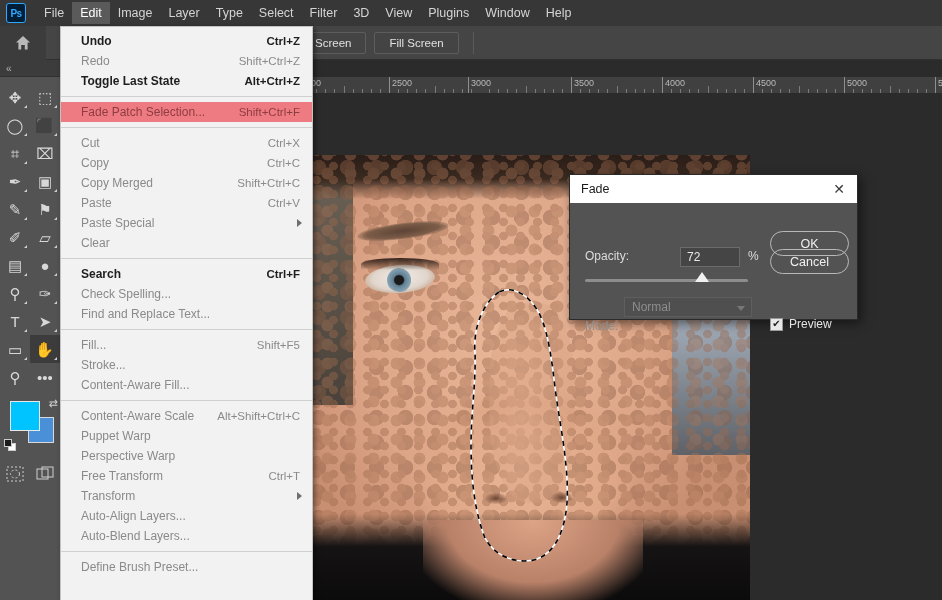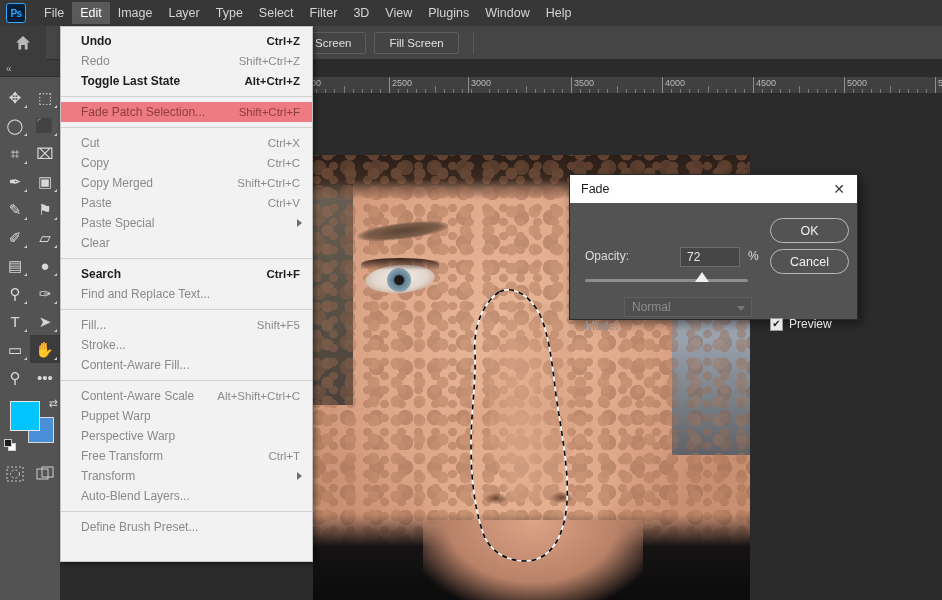--- a/index.html
+++ b/index.html
@@ -629,20 +629,23 @@
         </div>
         <div class="dd-item">
           <span class="dd-label">Clear</span>
         </div>
         <div class="dd-sep"></div>
         <div class="dd-item enabled">
           <span class="dd-label">Search</span>
           <span class="dd-short">Ctrl+F</span>
         </div>
         <div class="dd-item">
+          <span class="dd-label">Check Spelling...</span>
+        </div>
+        <div class="dd-item">
           <span class="dd-label">Find and Replace Text...</span>
         </div>
         <div class="dd-sep"></div>
         <div class="dd-item">
           <span class="dd-label">Fill...</span>
           <span class="dd-short">Shift+F5</span>
         </div>
         <div class="dd-item">
           <span class="dd-label">Stroke...</span>
         </div>
@@ -660,20 +663,23 @@
         <div class="dd-item">
           <span class="dd-label">Perspective Warp</span>
         </div>
         <div class="dd-item">
           <span class="dd-label">Free Transform</span>
           <span class="dd-short">Ctrl+T</span>
         </div>
         <div class="dd-item">
           <span class="dd-label">Transform</span>
           <span class="dd-arrow"></span>
+        </div>
+        <div class="dd-item">
+          <span class="dd-label">Auto-Align Layers...</span>
         </div>
         <div class="dd-item">
           <span class="dd-label">Auto-Blend Layers...</span>
         </div>
         <div class="dd-sep"></div>
         <div class="dd-item">
           <span class="dd-label">Define Brush Preset...</span>
         </div>
         <div class="dd-item"></div>
       </div>
@@ -692,21 +698,21 @@
       <div class="slider-track">
         <div class="slider-thumb" id="slider-thumb" style="left: 110.36px;"></div>
       </div>
 
       <span class="dlg-label dim" style="left:15px; top:96px;">Mode:</span>
       <div class="mode-select">
         <span>Normal</span>
         <span class="mode-caret"></span>
       </div>
 
-      <div class="dlg-btn" style="top:15px;">OK</div>
+      <div class="dlg-btn" style="top:28px;">OK</div>
       <div class="dlg-btn" style="top:46px;">Cancel</div>
 
       <div class="chk-wrap">
         <span class="chk-box">✔</span>
         <span class="chk-label">Preview</span>
       </div>
     </div>
   </div>
 
 </div>

